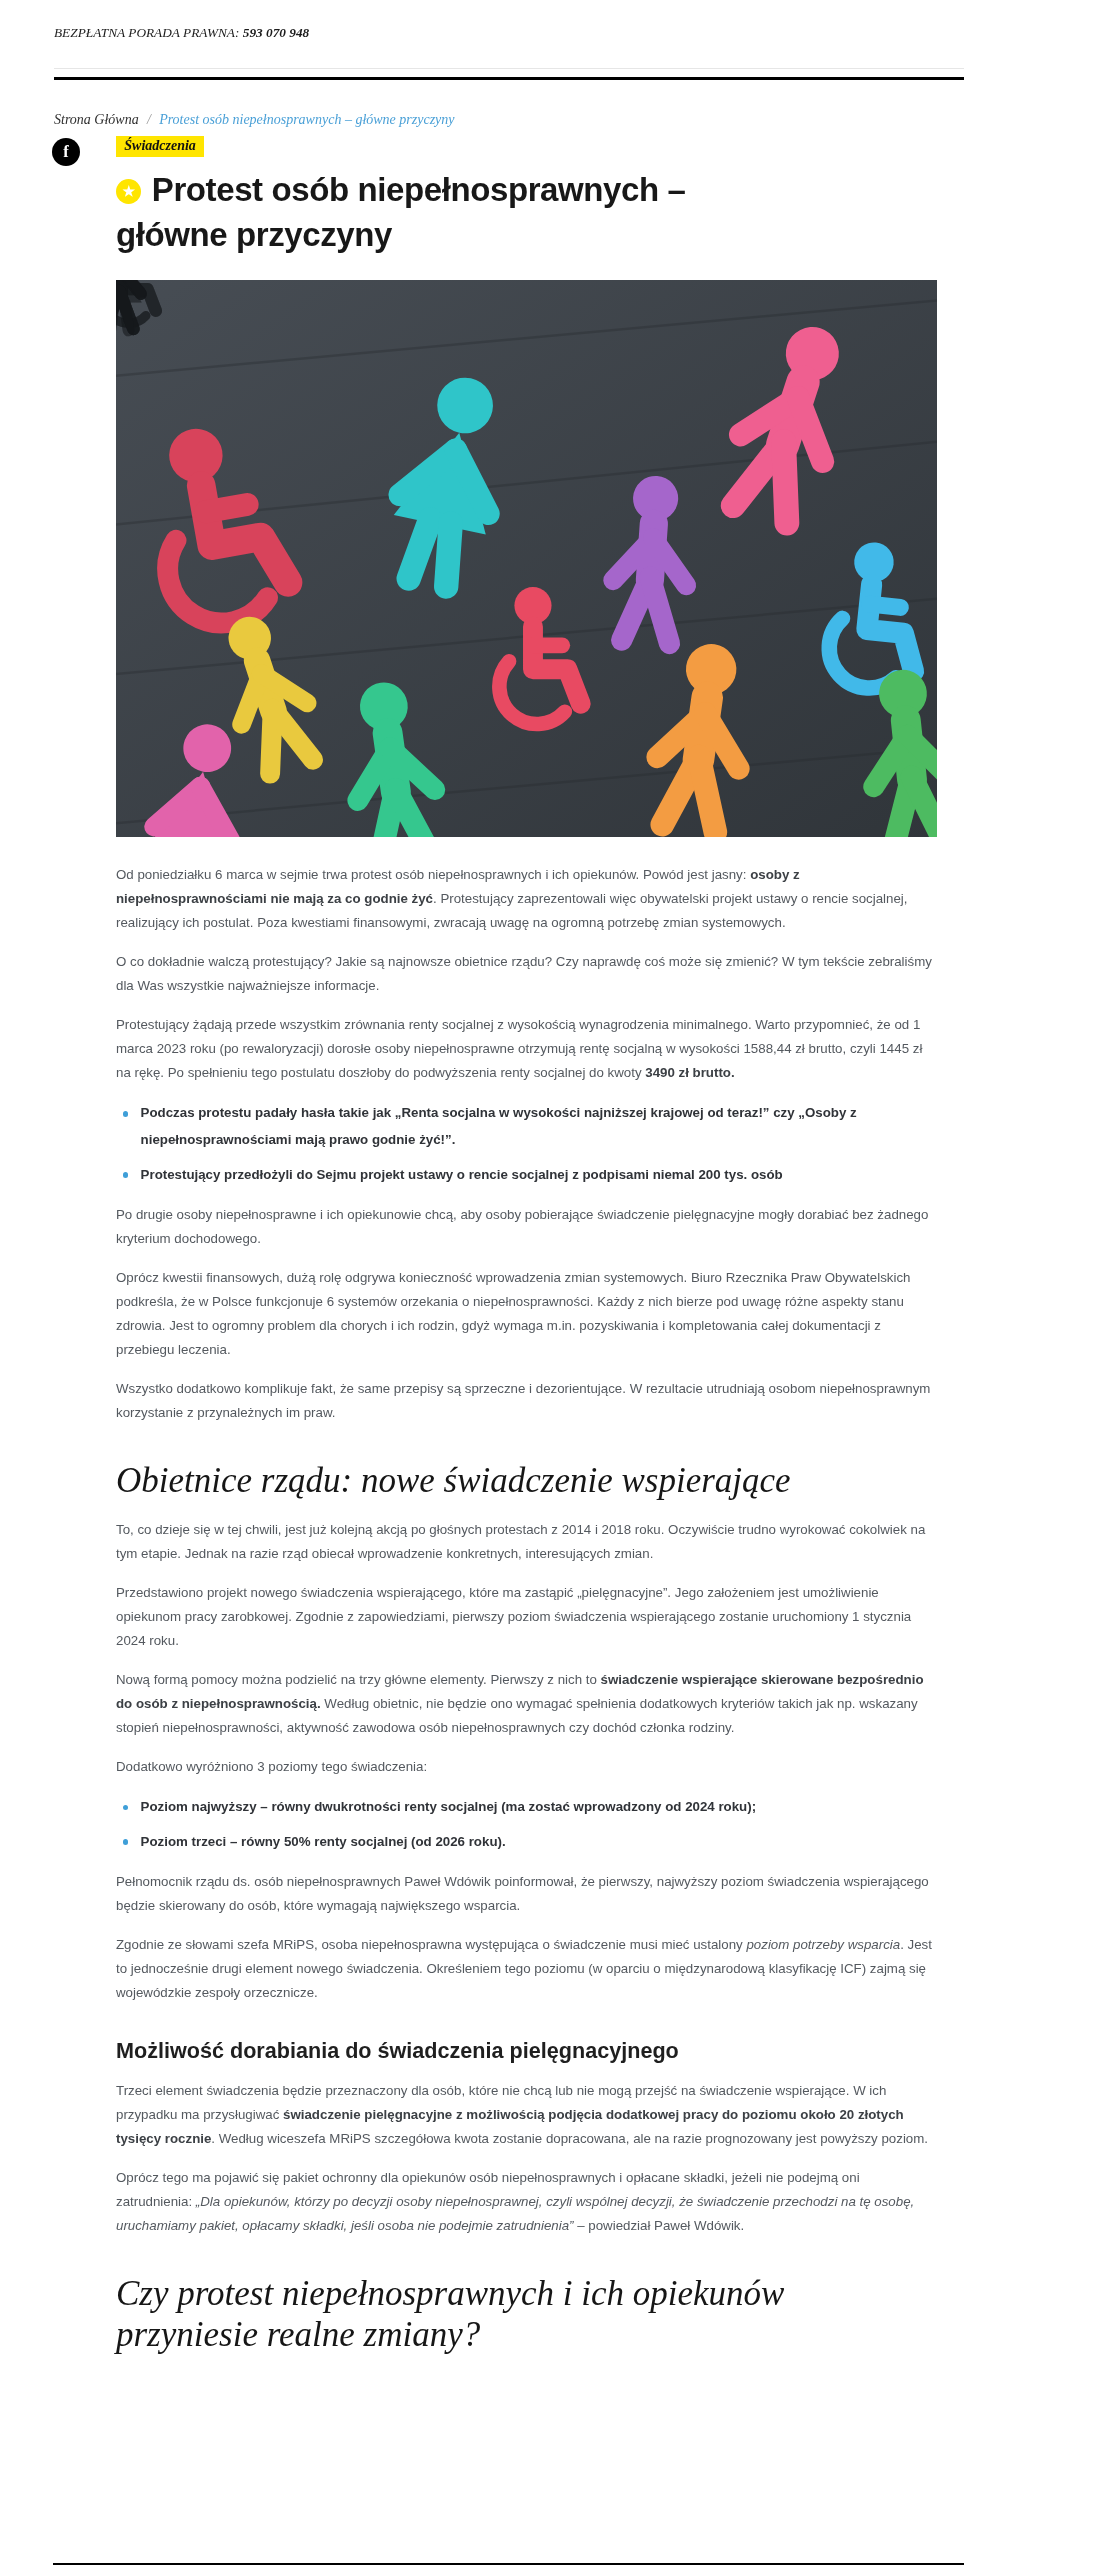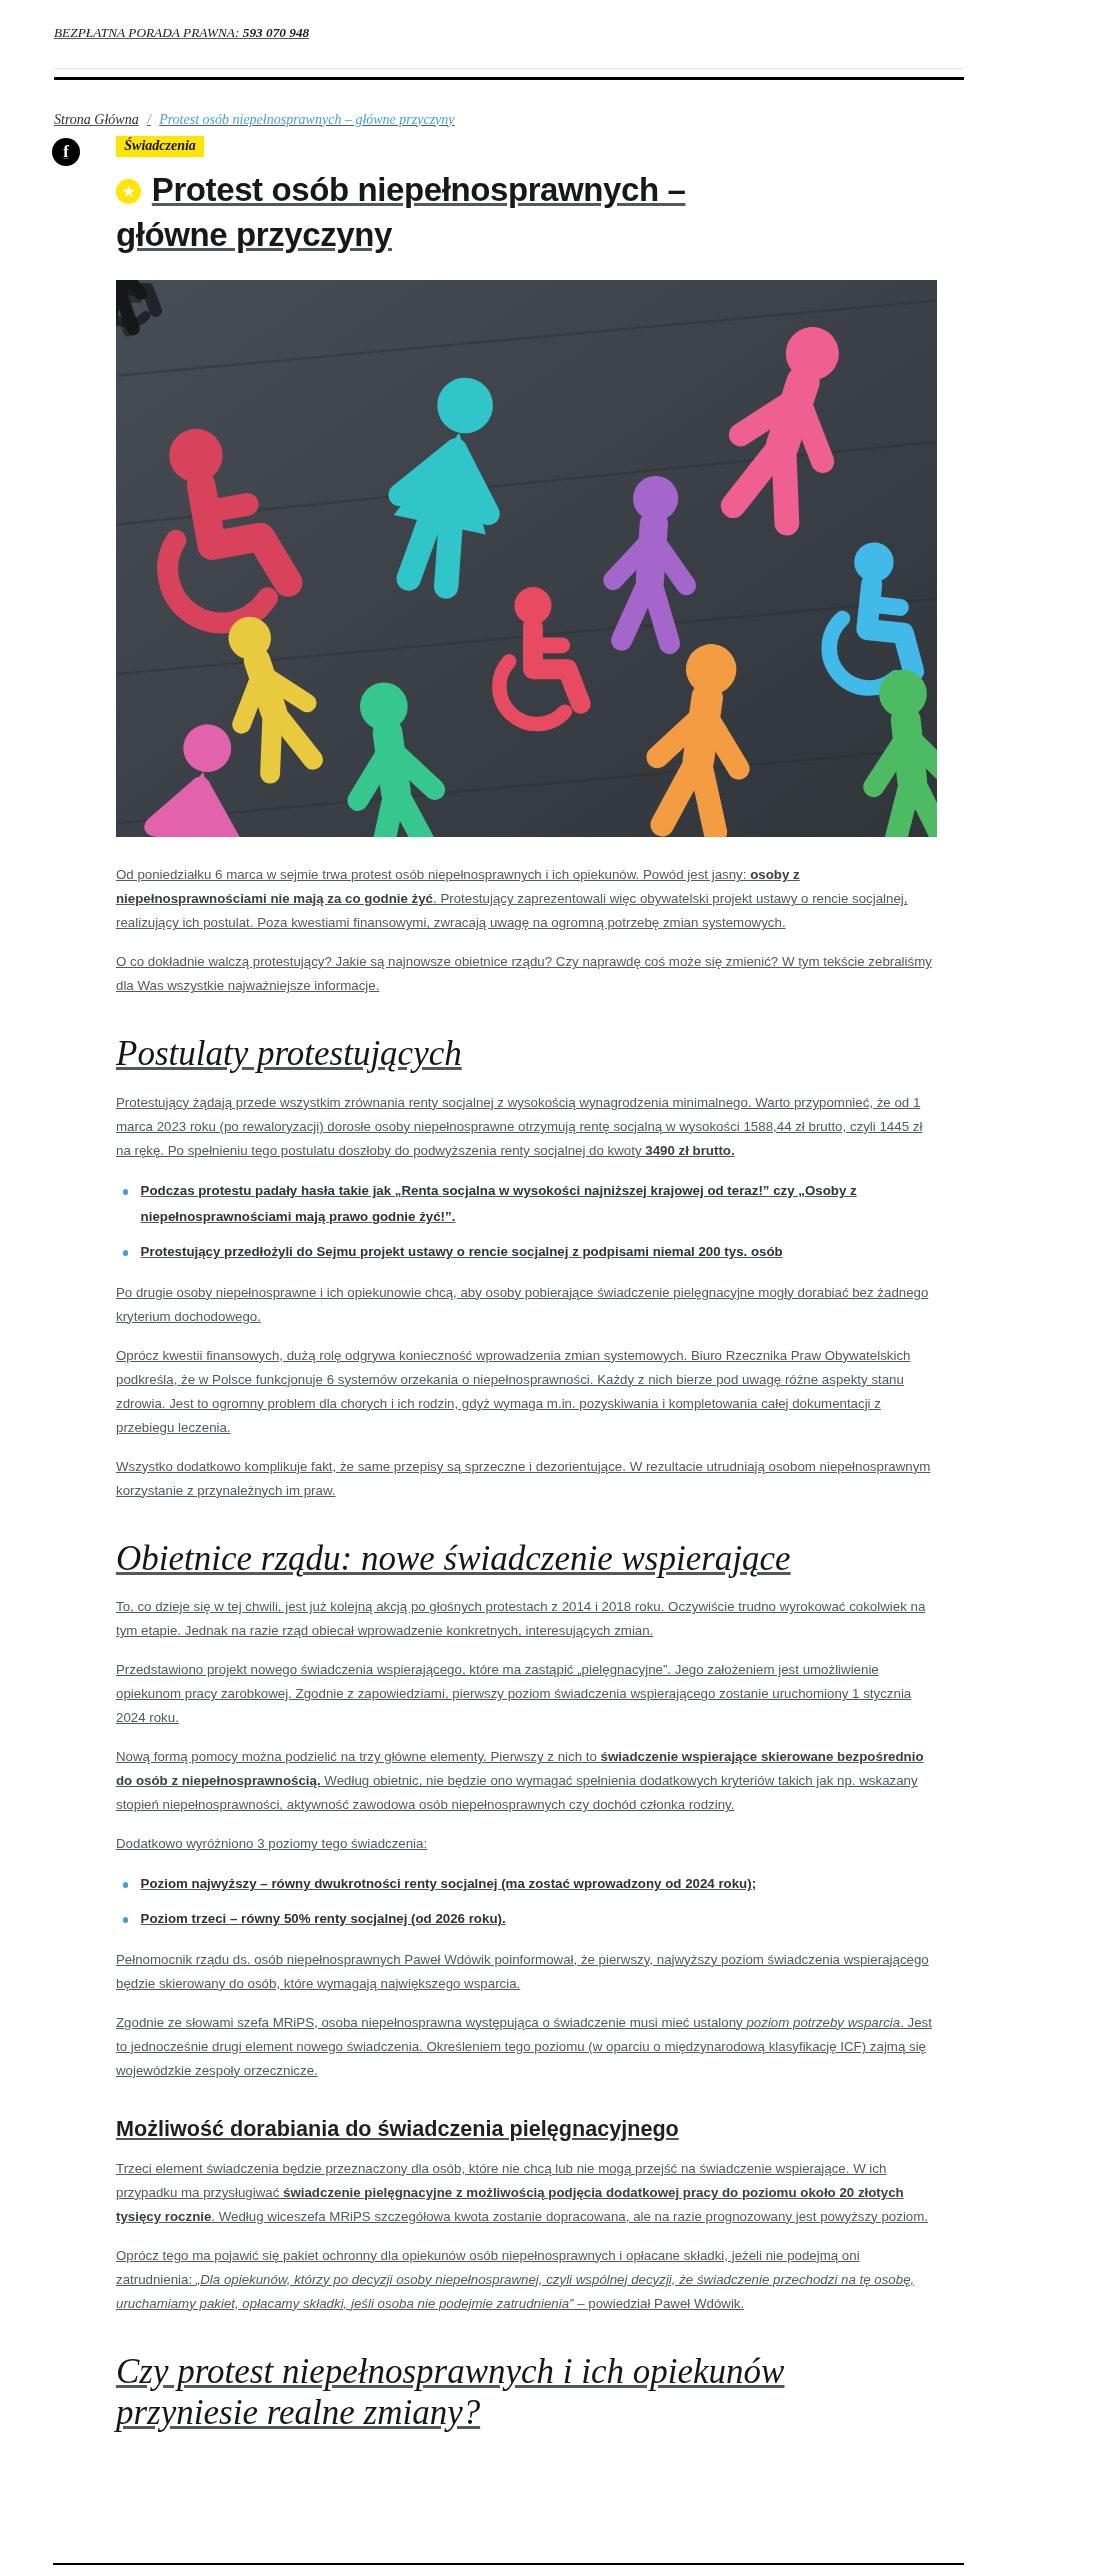--- a/index.html
+++ b/index.html
@@ -1,17 +1,17 @@
 <!DOCTYPE html>
 <html lang="pl" style="font-size:13.3px"><head>
 <meta charset="utf-8">
 <style>
   html,body{margin:0;padding:0;background:#fff;}
   body{width:1108px;font-family:"Liberation Sans",sans-serif;color:#54595f;}
-  .page{position:relative;width:964px;height:2576px;overflow:hidden;background:#fff;text-decoration:underline;}
+  .page{position:relative;width:964px;height:2576px;overflow:hidden;background:#fff;}
 
   
   .topbar{padding:25px 0 0 54px;font-family:"Liberation Serif",serif;font-style:italic;font-size:13.3px;color:#1c1c1c;}
   .topbar .phone{font-weight:bold;}
   .top-divider{border:none;border-top:0.8px solid #e6e6e6;margin:26.5px 0 0 54px;}
 
   
   .header{position:relative;height:109px;margin-left:54px;}
   .logo{position:relative;display:inline-block;margin-top:5px;font-family:"DejaVu Sans","Liberation Sans",sans-serif;font-weight:700;font-size:80px;line-height:90px;letter-spacing:-4.1px;color:#000;}
   .logo .tm{font-size:10.8px;letter-spacing:0;vertical-align:baseline;position:relative;top:-5px;left:1.7px;font-weight:bold;}
@@ -274,21 +274,20 @@
               <path d="M0,-20 L26,12" stroke="#4dbb61" stroke-width="14" stroke-linecap="round" fill="none"></path>
               <path d="M0,8 L-17,54" stroke="#4dbb61" stroke-width="15" stroke-linecap="round" fill="none"></path>
               <path d="M0,8 L17,54" stroke="#4dbb61" stroke-width="15" stroke-linecap="round" fill="none"></path>
             </g>
           </g>
       </svg>
 
       <div class="article-body">
           <p><span>Od poniedziałku 6 marca w sejmie trwa protest osób niepełnosprawnych i ich opiekunów. Powód jest jasny: </span><span class="b">osoby z niepełnosprawnościami nie mają za co godnie żyć</span><span>. Protestujący zaprezentowali więc obywatelski projekt ustawy o rencie socjalnej, realizujący ich postulat. Poza kwestiami finansowymi, zwracają uwagę na ogromną potrzebę zmian systemowych.</span></p>
           <p><span>O co dokładnie walczą protestujący? Jakie są najnowsze obietnice rządu? Czy naprawdę coś może się zmienić? W tym tekście zebraliśmy dla Was wszystkie najważniejsze informacje.</span></p>
-          <h2>Postulaty protestujących</h2>
           <p><span>Protestujący żądają przede wszystkim zrównania renty socjalnej z wysokością wynagrodzenia minimalnego. Warto przypomnieć, że od 1 marca 2023 roku (po rewaloryzacji) dorosłe osoby niepełnosprawne otrzymują rentę socjalną w wysokości 1588,44 zł brutto, czyli 1445 zł na rękę. Po spełnieniu tego postulatu doszłoby do podwyższenia renty socjalnej do kwoty </span><span class="b">3490 zł brutto.</span></p>
           <ul>
             <li>Podczas protestu padały hasła takie jak „Renta socjalna w wysokości najniższej krajowej od teraz!” czy „Osoby z niepełnosprawnościami mają prawo godnie żyć!”.</li>
             <li>Protestujący przedłożyli do Sejmu projekt ustawy o rencie socjalnej z podpisami niemal 200 tys. osób</li>
           </ul>
           <p><span>Po drugie osoby niepełnosprawne i ich opiekunowie chcą, aby osoby pobierające świadczenie pielęgnacyjne mogły dorabiać bez żadnego kryterium dochodowego.</span></p>
           <p><span>Oprócz kwestii finansowych, dużą rolę odgrywa konieczność wprowadzenia zmian systemowych. Biuro Rzecznika Praw Obywatelskich podkreśla, że w Polsce funkcjonuje 6 systemów orzekania o niepełnosprawności. Każdy z nich bierze pod uwagę różne aspekty stanu zdrowia. Jest to ogromny problem dla chorych i ich rodzin, gdyż wymaga m.in. pozyskiwania i kompletowania całej dokumentacji z przebiegu leczenia.</span></p>
           <p><span>Wszystko dodatkowo komplikuje fakt, że same przepisy są sprzeczne i dezorientujące. W rezultacie utrudniają osobom niepełnosprawnym korzystanie z przynależnych im praw.</span></p>
           <h2>Obietnice rządu: nowe świadczenie wspierające</h2>
           <p><span>To, co dzieje się w tej chwili, jest już kolejną akcją po głośnych protestach z 2014 i 2018 roku. Oczywiście trudno wyrokować cokolwiek na tym etapie. Jednak na razie rząd obiecał wprowadzenie konkretnych, interesujących zmian.</span></p>

